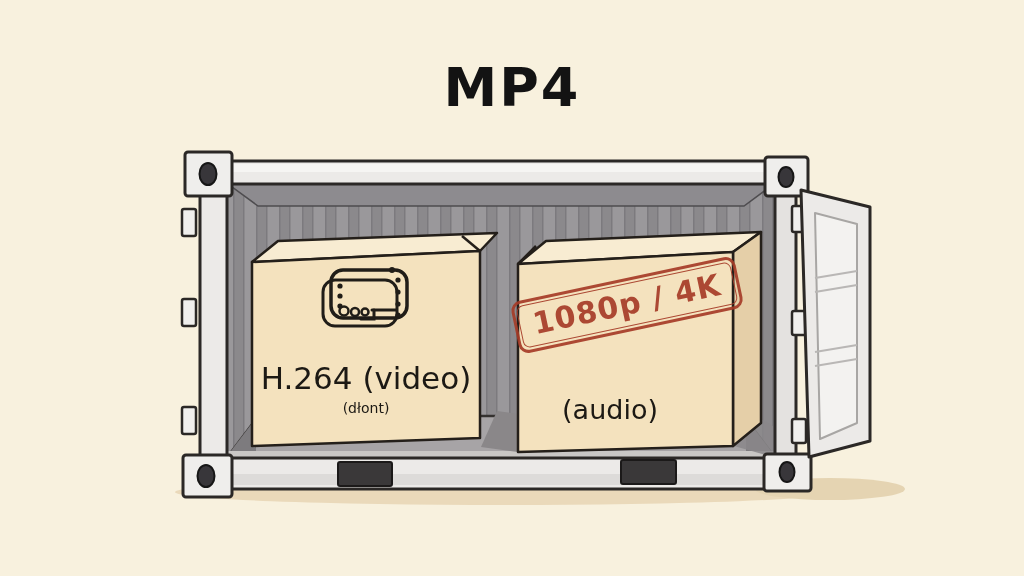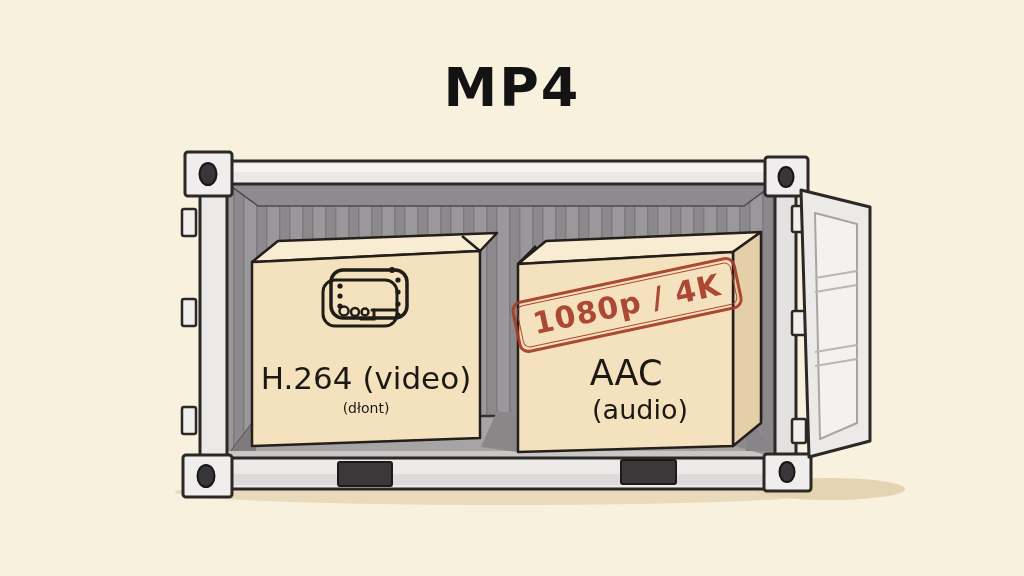--- a/index.html
+++ b/index.html
@@ -13,21 +13,21 @@
     position:absolute;left:512px;top:56px;transform:translateX(-50%);
     font-size:54px;font-weight:700;letter-spacing:2px;color:#131313;
   }
   .box-label{
     position:absolute;transform:translateX(-50%);
     color:#1c1914;white-space:nowrap;text-align:right;
   }
   .label-main-left{left:366px;top:360px;font-size:31px;}
   .label-sub-left{left:366px;top:400px;font-size:14px;}
   .label-main-right{left:626px;top:353px;font-size:35px;}
-  .label-sub-right{left:640px;top:394px;font-size:27px;}
+  .label-sub-right{left:610px;top:394px;font-size:27px;}
   .stamp{
     position:absolute;left:627px;top:305px;
     transform:translate(-50%,-50%) rotate(-12deg);
     color:#a63c28;border:3px solid #a63c28;border-radius:10px;
     padding:5px 16px 7px 16px;font-size:30px;font-weight:700;
     letter-spacing:1px;white-space:nowrap;opacity:.92;
   }
   .stamp::before{
     content:"";position:absolute;inset:2px;border:1.5px solid #a63c28;
     border-radius:7px;pointer-events:none;
@@ -142,16 +142,15 @@
       <path d="M815,352 L857,345 M815,366 L857,359" stroke="#b9b7b5" stroke-width="2" fill="none"></path>
     </g>
   </svg>
 
   <div class="title">MP4</div>
 
   <div class="box-label label-main-left">H.264 (video)</div>
   <div class="box-label label-sub-left">(dłont)</div>
 
   <div class="stamp">1080p / 4K</div>
-  <div class="box-label label-main-right">AAC</div>
   <div class="box-label label-sub-right">(audio)</div>
 
 </div>
 
 </body></html>

